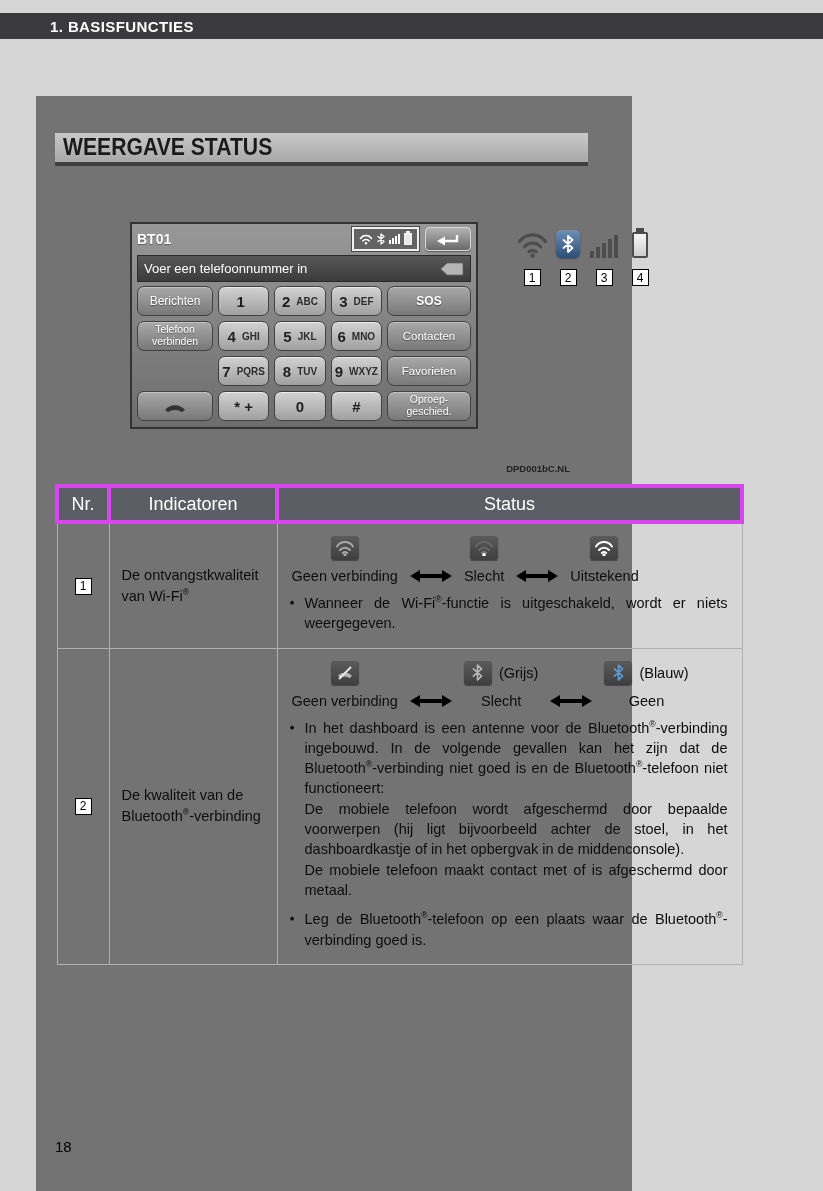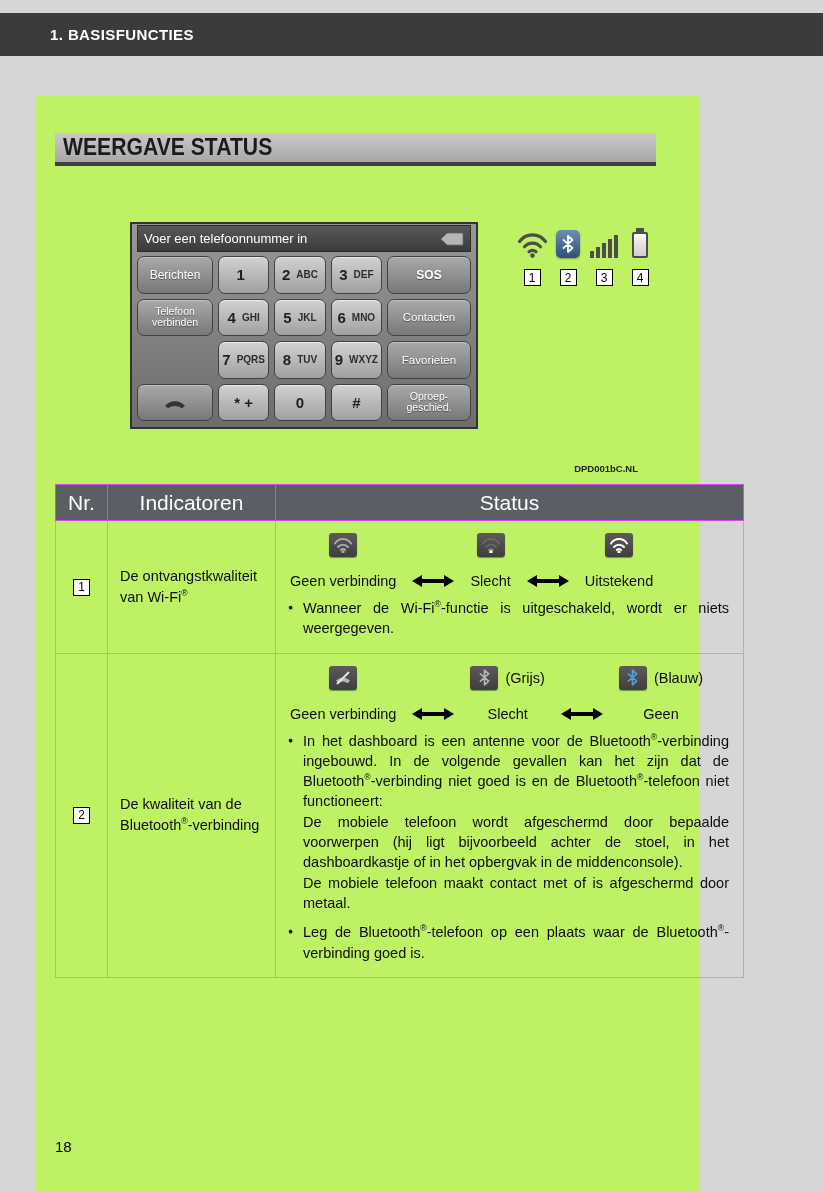--- a/index.html
+++ b/index.html
@@ -1,23 +1,23 @@
 <!DOCTYPE html>
 <html><head>
 <meta charset="utf-8">
 <style>
   * { margin:0; padding:0; box-sizing:border-box; }
   html,body { width:823px; height:1191px; }
   body { background:#d6d6d6; font-family:"Liberation Sans", sans-serif; color:#000; position:relative; overflow:hidden; }
 
-  .top-band { position:absolute; top:13px; left:0; width:823px; height:43px; background:#3b3b3d;
+  .top-band { position:absolute; top:13px; left:0; width:823px; height:26px; background:#3b3b3d;
     color:#fff; display:flex; align-items:center; padding-left:50px; }
   .top-band span { font-size:15px; font-weight:700; letter-spacing:.4px; }
 
-  .sheet { position:absolute; top:96px; left:36px; width:664px; height:1095px; background:#bef264; }
+  .sheet { position:absolute; top:96px; left:36px; width:596px; height:1095px; background:#737373; }
 
   .title-bar { margin:37px 44px 0 19px; height:33px; background:linear-gradient(180deg,#c9c9c9,#a8a8a8);
     border-bottom:4px solid #3f3f3f; display:flex; align-items:center; padding:0 8px; }
   .title-bar span { font-size:23px; font-weight:700; color:#1b1b1b; transform:scaleX(.92); transform-origin:left center; white-space:nowrap; }
 
   .intro-box { margin:21px 47px 0 14px; border:1px solid #000; padding:8px 11px 10px; }
   .intro-box p { font-size:15.5px; line-height:1.42; color:#000; }
 
   sup.reg { vertical-align:super; font-size:60%; line-height:0; }
 
@@ -66,29 +66,29 @@
   .battery::before { content:""; position:absolute; top:-6px; left:2px; width:8px; height:4px; background:#4d4d4d; }
   .bt-tile { width:24px; height:28px; border-radius:5px; background:linear-gradient(#6e8fb5,#2e4e78);
     display:flex; align-items:center; justify-content:center; box-shadow:0 1px 2px rgba(0,0,0,.35); }
   .nr-box { width:17px; height:17px; border:1px solid #000; background:#fff; display:inline-flex;
     align-items:center; justify-content:center; font-size:12px; }
 
   .fig-code { text-align:right; margin:34px 62px 0 0; font-size:9.5px; font-weight:700; color:#222; }
 
   
   table.status-table { border-collapse:collapse; margin:10px 44px 0 19px; width:689px; table-layout:fixed; }
-  .status-table th { background:#5b5e64; color:#fff; font-weight:400; font-size:21px; height:36px;
-    border:1px solid #d946ef; }
+  .status-table th { background:#5b5e64; color:#fff; font-weight:400; font-size:18px; height:36px;
+    border:4px solid #d946ef; }
   .status-table td { border:1px solid #b0b0b0; vertical-align:middle; font-size:14.5px; }
   td.nr-cell { text-align:center; }
   td.ind-cell { padding:10px 8px 10px 12px; line-height:1.45; color:#0d0d0d; }
   td.status-cell { padding:12px 14px 14px 12px; vertical-align:top; color:#0d0d0d; }
 
   .scale { display:grid; grid-template-columns:repeat(5,max-content); column-gap:12px; row-gap:8px;
-    align-items:center; justify-items:center; margin:0 0 9px 2px;gap:16px; }
+    align-items:center; justify-items:center; margin:0 0 9px 2px; }
   .c1{grid-column:1} .c2{grid-column:2} .c3{grid-column:3} .c4{grid-column:4} .c5{grid-column:5}
   .r1{grid-row:1} .r2{grid-row:2}
   .tcell { display:flex; align-items:center; gap:7px; }
   .tile { width:28px; height:24px; border-radius:3px; background:linear-gradient(#5b5b5b,#3e3e3e);
     display:inline-flex; align-items:center; justify-content:center; box-shadow:0 1px 1px rgba(0,0,0,.4); }
   .tile-label { font-size:14.5px; }
   .scale-label { font-size:14.5px; white-space:nowrap; }
 
   .dbl-arrow { display:inline-flex; align-items:center; }
   .dbl-arrow::before { content:""; width:0; height:0; border-top:6px solid transparent;
@@ -116,20 +116,46 @@
 <div class="sheet">
 
   <div class="title-bar">
     <span>WEERGAVE STATUS</span>
   </div>
 
 
   <div class="figure">
 
     <div class="phone">
+      <div class="phone-top">
+        <span class="bt-name">BT01</span>
+        <div class="statusbox">
+          <svg width="14" height="11" viewBox="0 0 14 11">
+            <path d="M1.5 4.5 A 6.5 6.5 0 0 1 12.5 4.5" fill="none" stroke="#fff" stroke-width="1.5" stroke-linecap="round"></path>
+            <path d="M3.8 7 A 4 4 0 0 1 10.2 7" fill="none" stroke="#fff" stroke-width="1.5" stroke-linecap="round"></path>
+            <circle cx="7" cy="9.3" r="1.2" fill="#fff"></circle>
+          </svg>
+          <svg width="8" height="12" viewBox="0 0 8 12">
+            <path d="M1 3.5 L7 8.5 L4 11 L4 1 L7 3.5 L1 8.5" fill="none" stroke="#fff" stroke-width="1.3" stroke-linejoin="round" stroke-linecap="round"></path>
+          </svg>
+          <span class="mini-sig">
+            <i style="height:4px"></i>
+              <i style="height:6px"></i>
+              <i style="height:8px"></i>
+              <i style="height:10px"></i>
+          </span>
+          <span class="mini-batt"></span>
+        </div>
+        <div class="return-btn">
+          <svg width="24" height="13" viewBox="0 0 24 13">
+            <path d="M21 2 V8 H8" fill="none" stroke="#fff" stroke-width="2.4"></path>
+            <polygon points="9,3.5 9,12.5 1,8" fill="#fff"></polygon>
+          </svg>
+        </div>
+      </div>
 
       <div class="phone-input-row">
         <span class="phone-input">Voer een telefoonnummer in</span>
         <span class="backspace">
           <svg width="24" height="14" viewBox="0 0 24 14">
             <polygon points="0.5,7 7,0.8 23.2,0.8 23.2,13.2 7,13.2" fill="#b5b5b5" stroke="#4d4d4d" stroke-width="1"></polygon>
           </svg>
         </span>
       </div>
 

